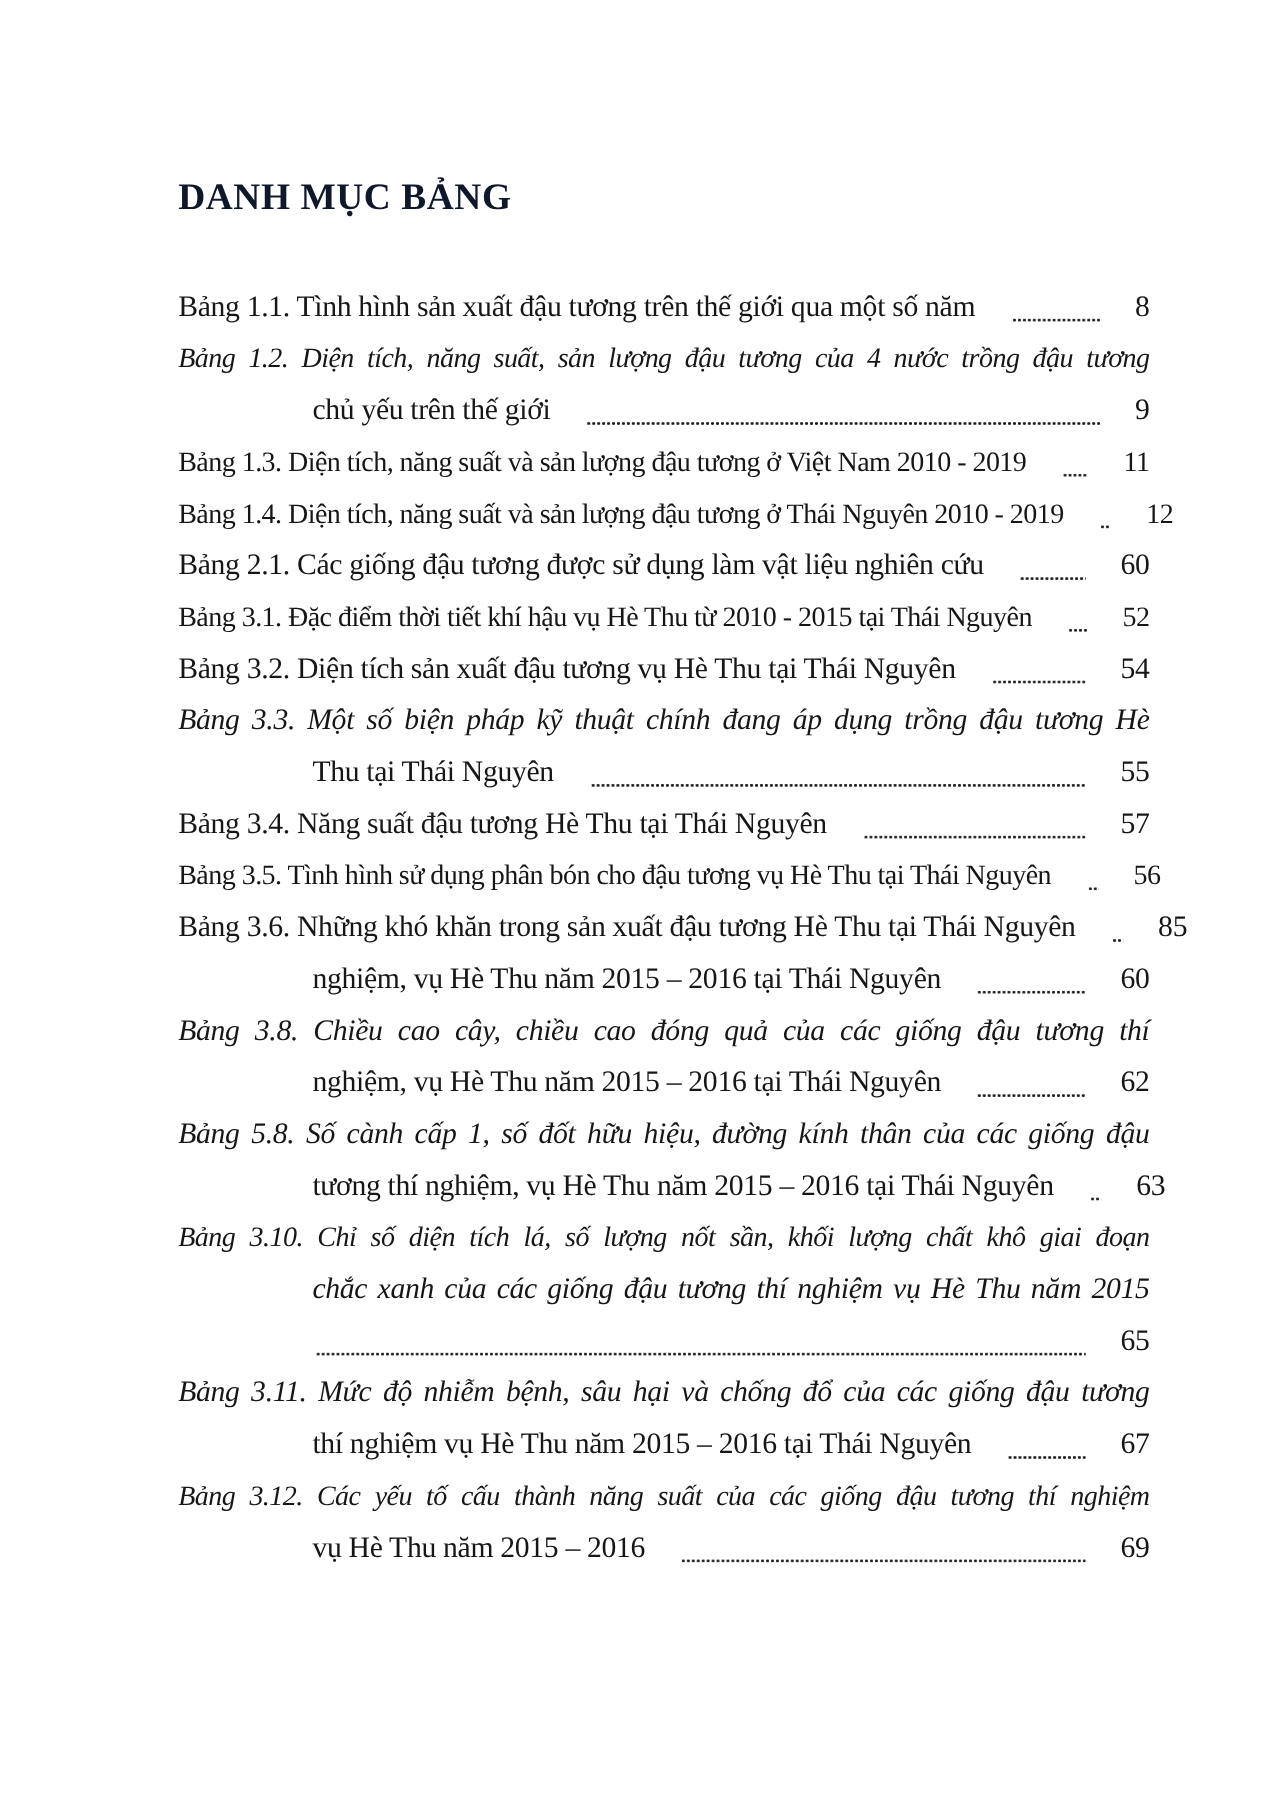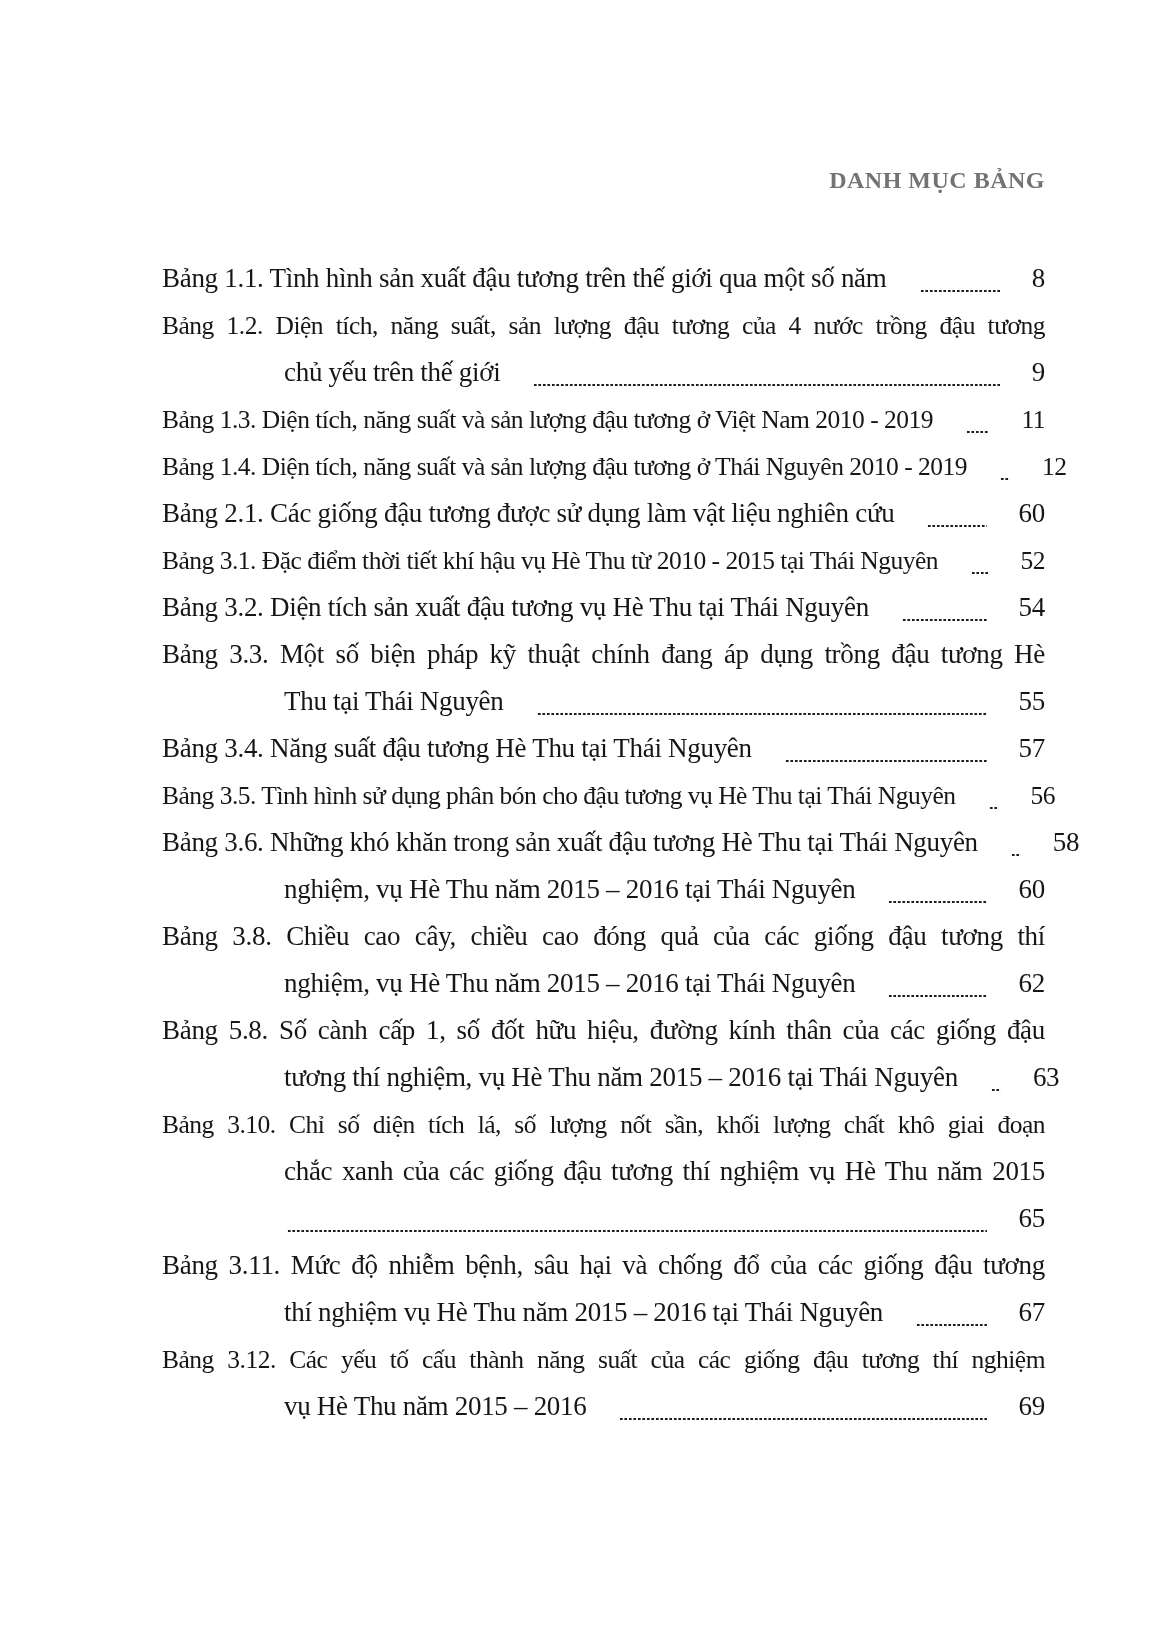--- a/index.html
+++ b/index.html
@@ -12,26 +12,26 @@
     color: #151515;
     font-family: "Liberation Serif", "DejaVu Serif", serif;
     overflow: hidden;
   }
   .content {
     padding-left: 162px;
     padding-right: 113px;
   }
   .title {
     margin-top: 160px;
-    text-align: right;
-    font-size: 24px;
+    text-align: left;
+    font-size: 34px;
     line-height: 40px;
     font-weight: bold;
     letter-spacing: 0.5px;
-    color: #737373;
+    color: #0f172a;
   }
   .toc {
     margin-top: 55px;
   }
   .line {
     font-size: 27px;
     line-height: 47px;
     letter-spacing: -0.3px;
     color: #161616;
   }
@@ -39,20 +39,21 @@
     font-size: 25.5px;
     letter-spacing: -0.5px;
   }
   .line.indent {
     padding-left: 122px;
   }
   .line.justify {
     text-align: justify;
     text-align-last: justify;
     text-justify: inter-word;
+    font-style: italic;
   }
   .line.row {
     display: flex;
     align-items: stretch;
     gap: 30px;
   }
   .row .txt {
     white-space: nowrap;
     flex: 0 0 auto;
   }
@@ -146,21 +147,21 @@
           <div class="line fit row">
             <span class="txt">Bảng 3.5. Tình hình sử dụng phân bón cho đậu tương vụ Hè Thu tại Thái Nguyên</span>
             <span class="leader"></span>
             <span class="pg">56</span>
           </div>
         </div>
         <div class="entry">
           <div class="line row">
             <span class="txt">Bảng 3.6. Những khó khăn trong sản xuất đậu tương Hè Thu tại Thái Nguyên</span>
             <span class="leader"></span>
-            <span class="pg">58</span>
+            <span class="pg">85</span>
           </div>
         </div>
         <div class="entry">
           <div class="line indent row">
             <span class="txt">nghiệm, vụ  Hè Thu năm 2015 – 2016 tại Thái Nguyên</span>
             <span class="leader"></span>
             <span class="pg">60</span>
           </div>
         </div>
         <div class="entry">

